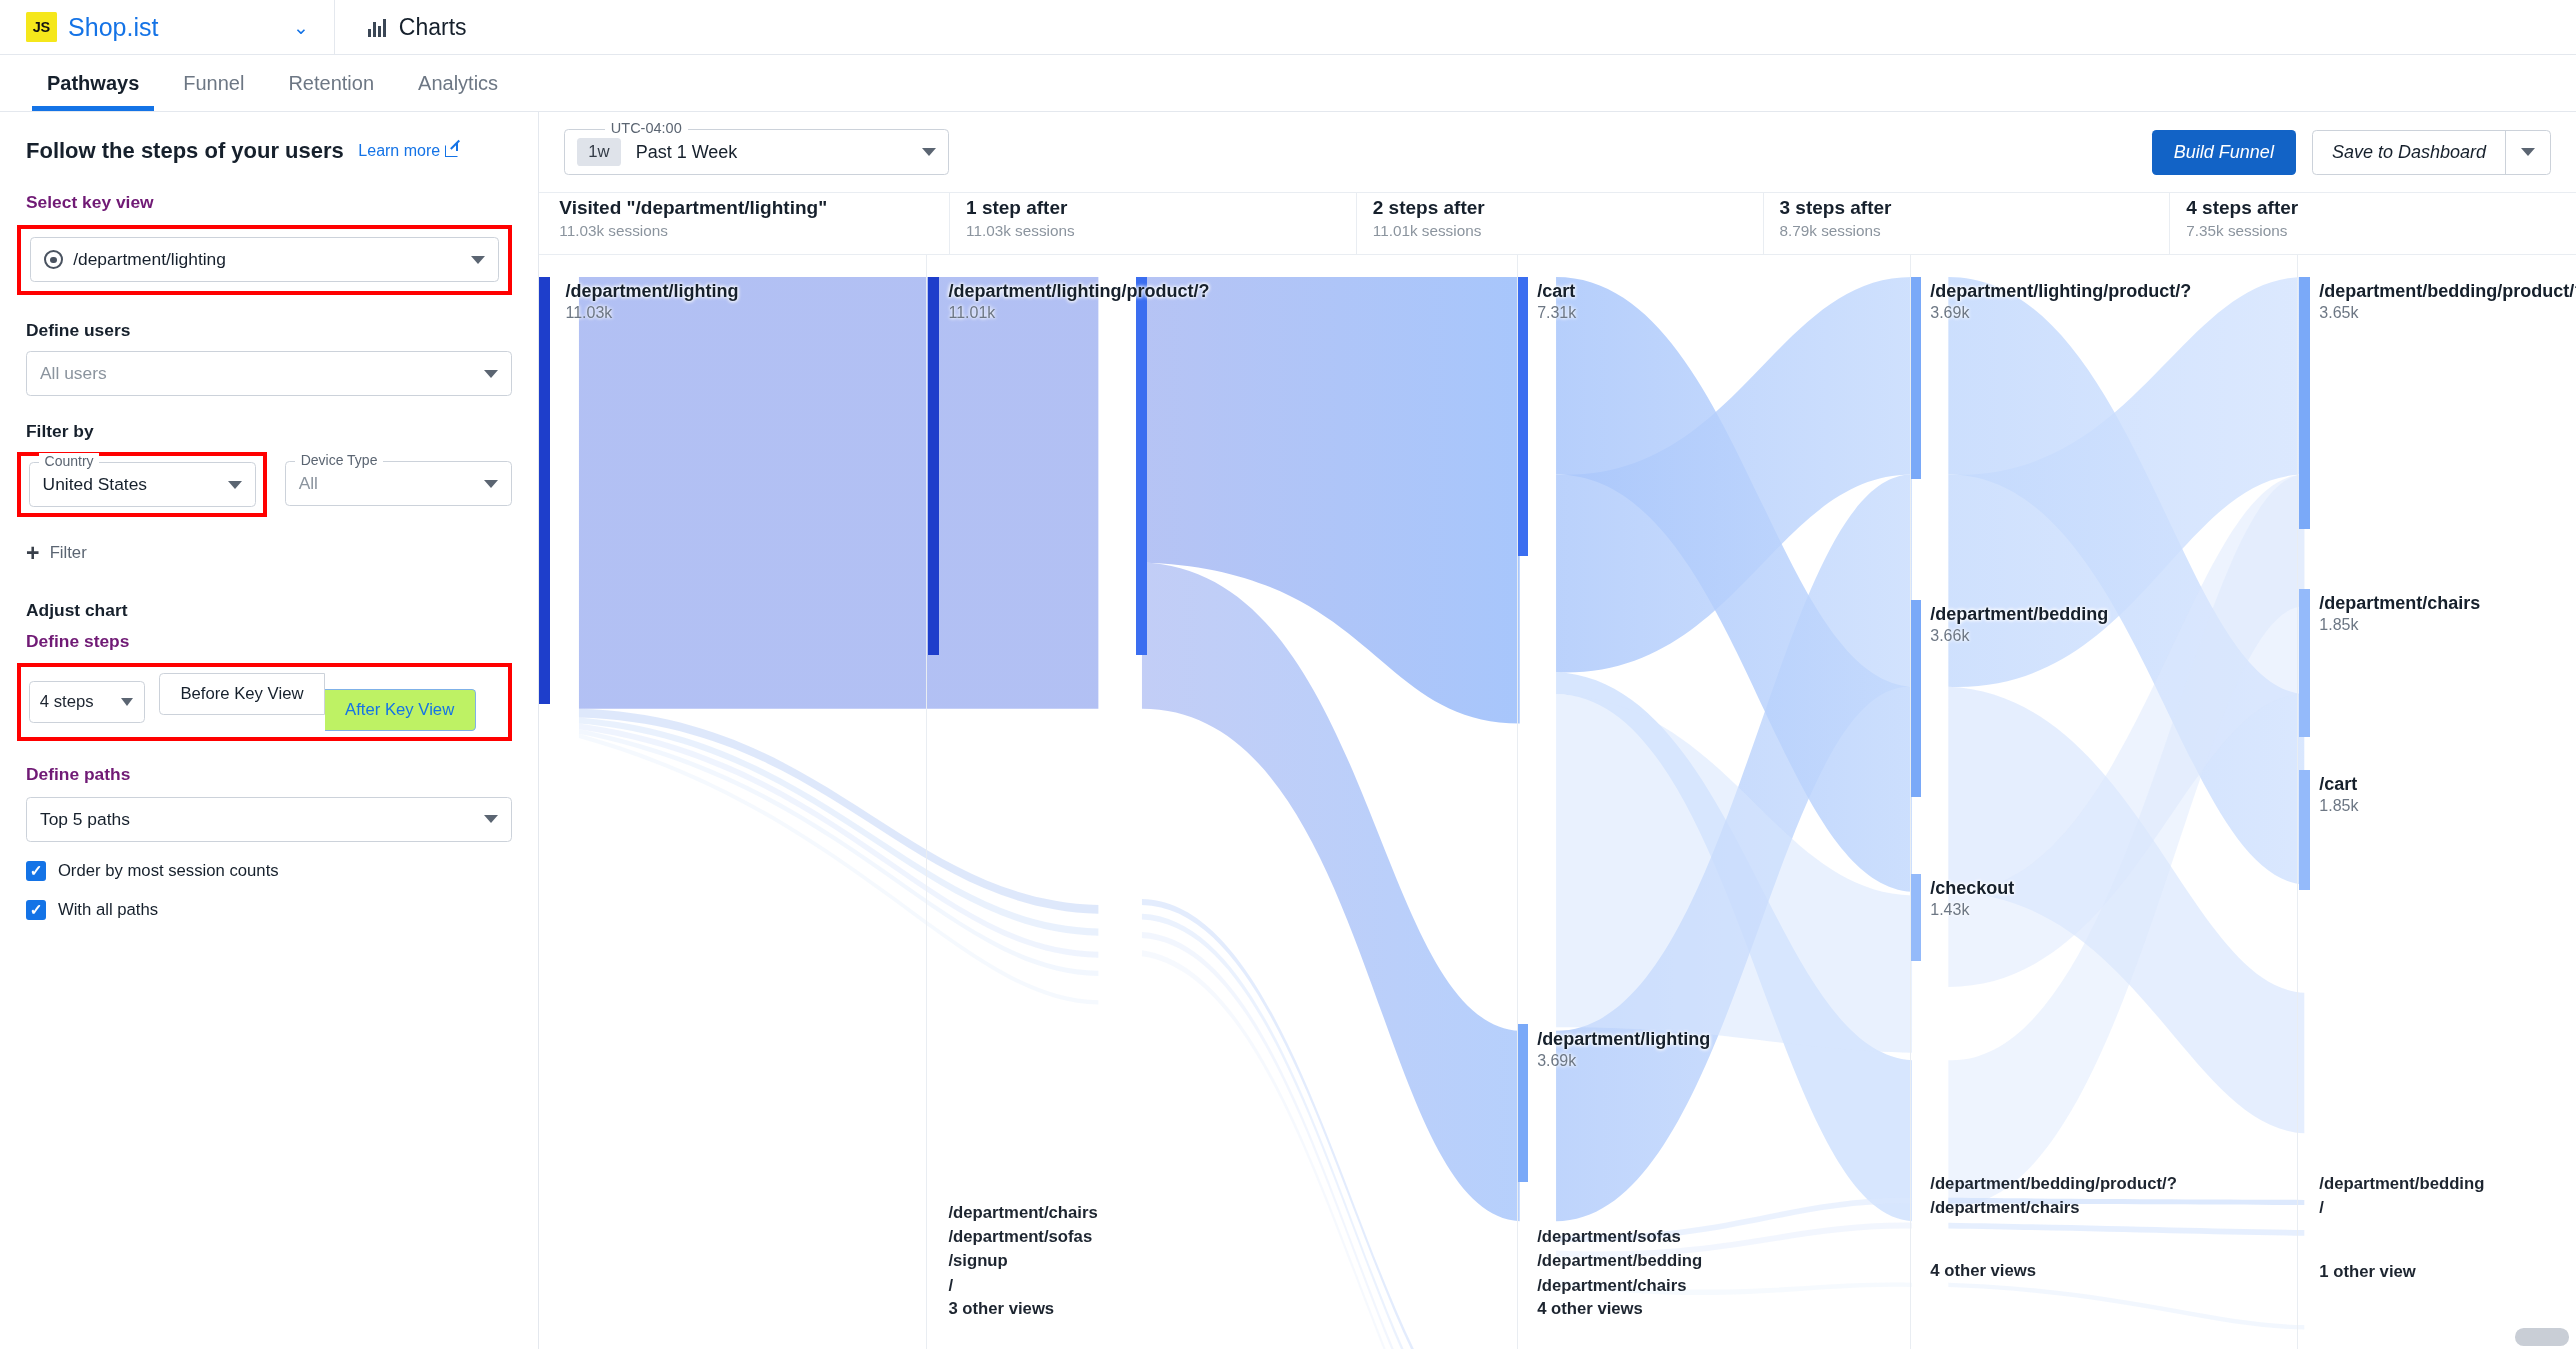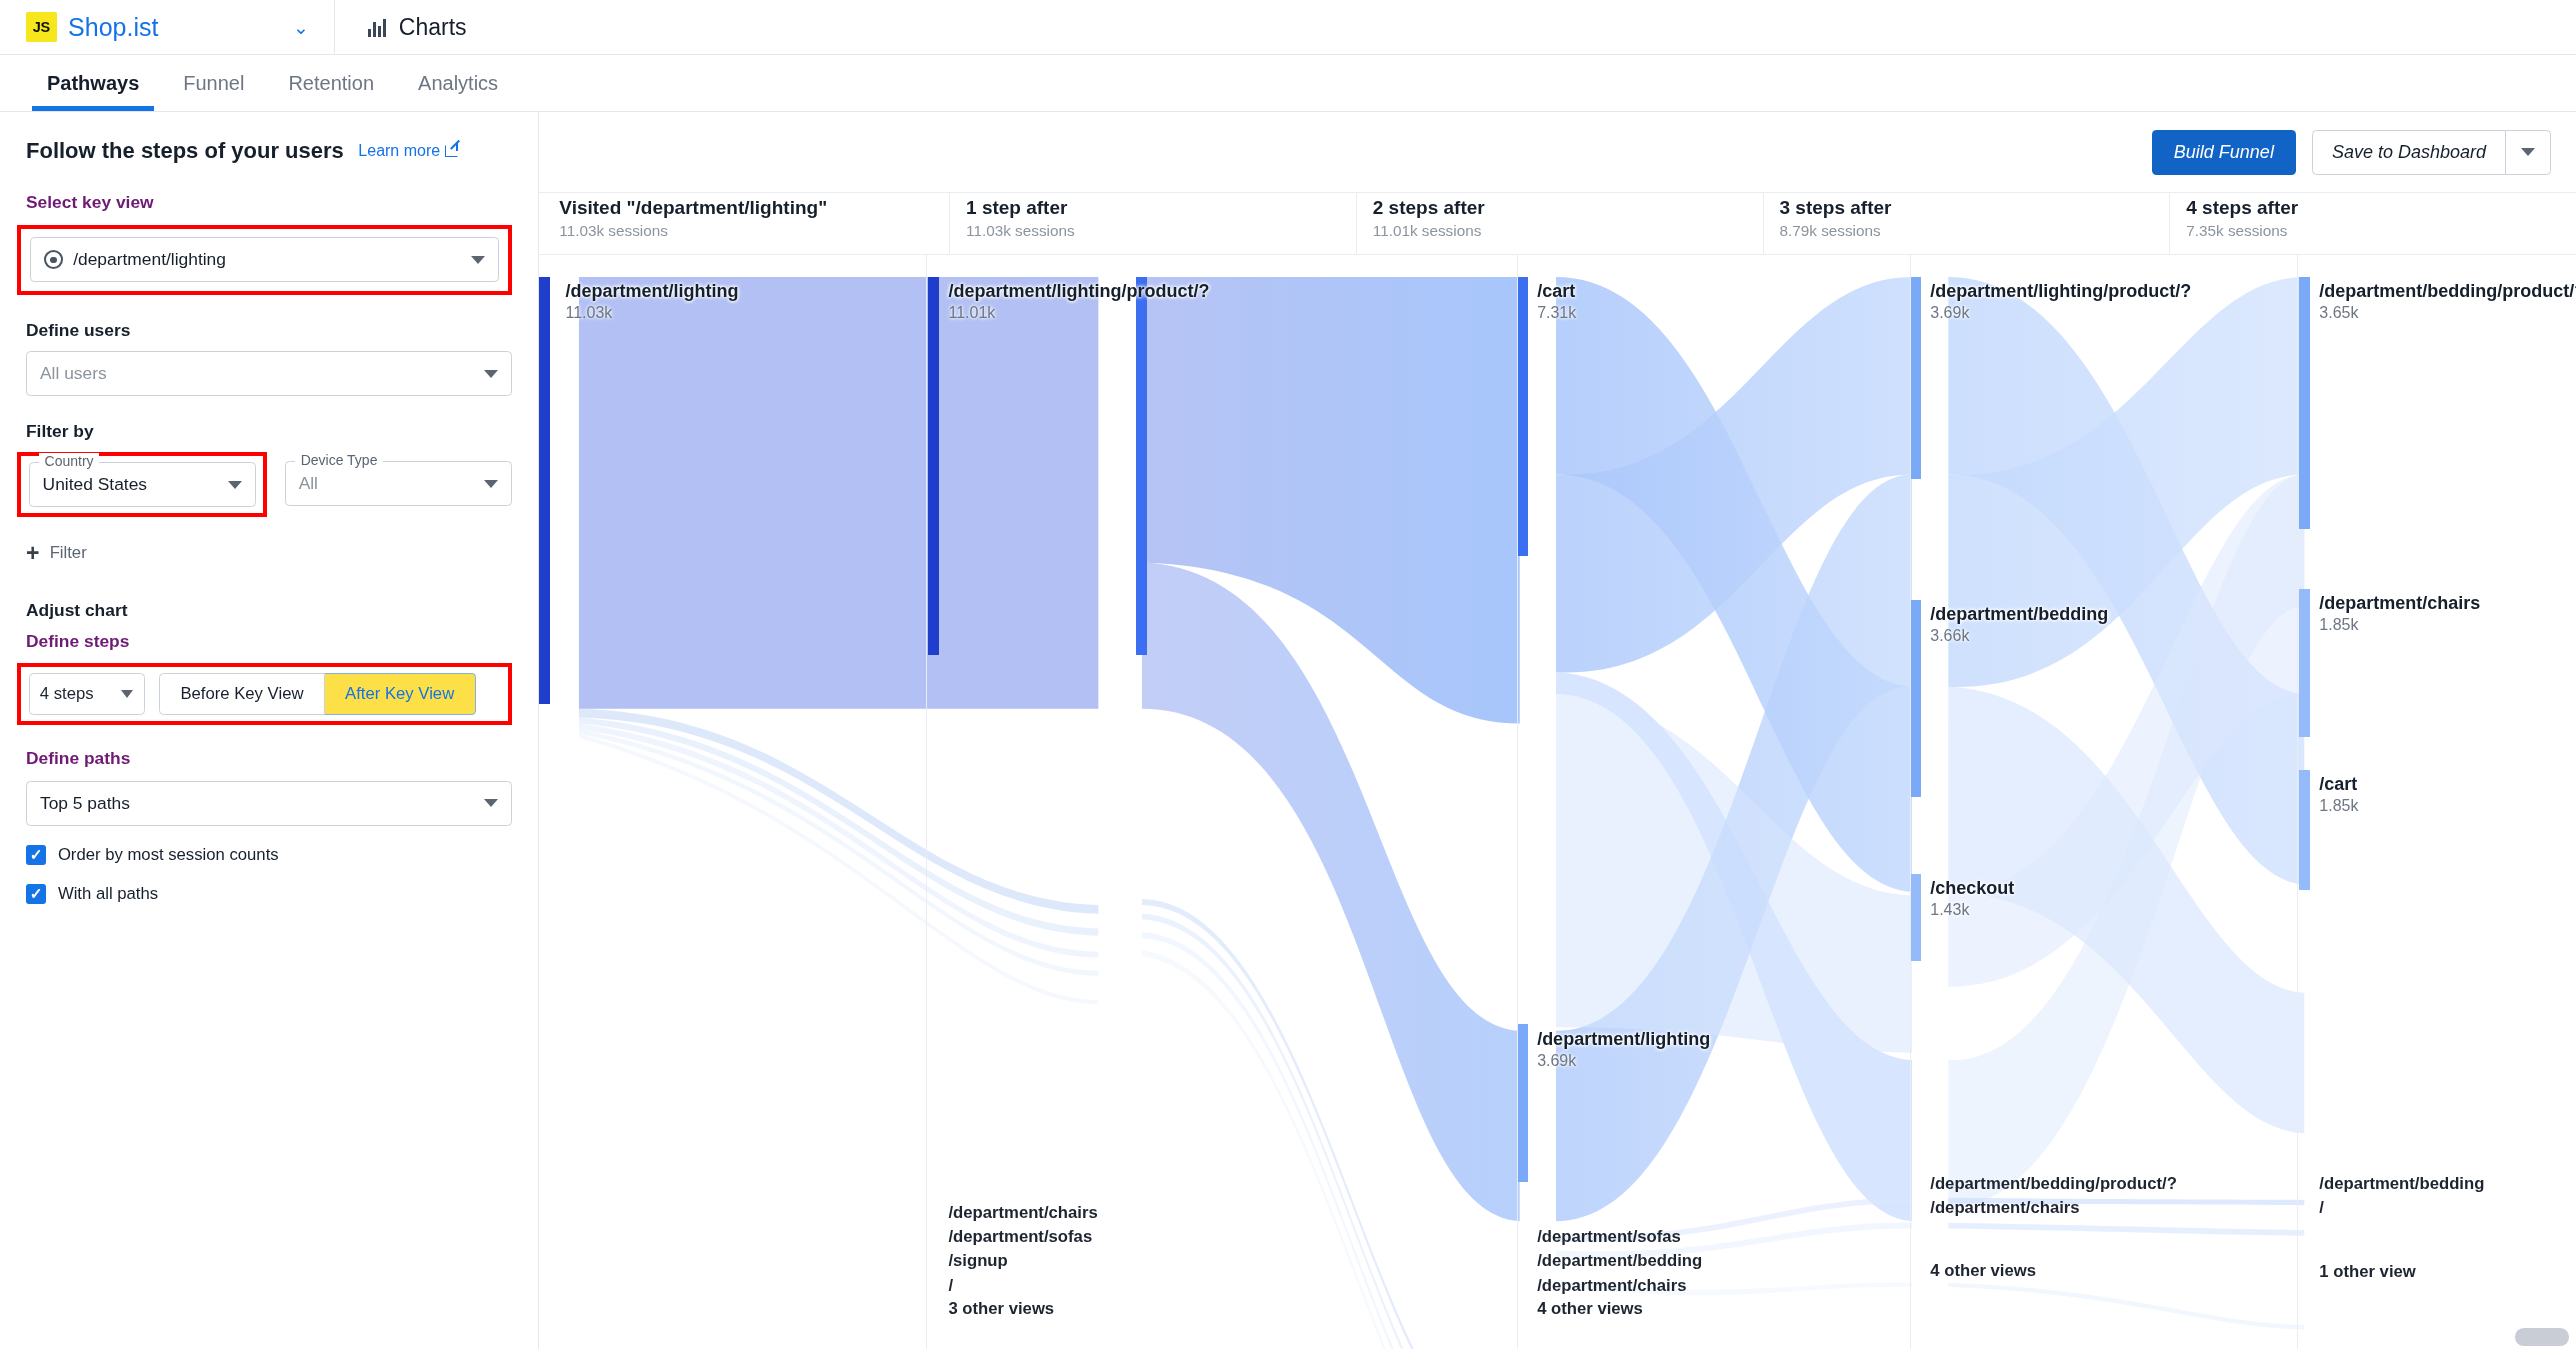--- a/index.html
+++ b/index.html
@@ -84,21 +84,21 @@
 
   .steps-row { display:flex; align-items:center; gap: 14.5px; }
   .steps-select { width: 116px; height: 42px; border:0.7px solid #ccd2da; border-radius:4.4px; display:flex; align-items:center; padding:0 10.2px; font-size:16.7px; cursor:pointer;}
   .seg { display:flex; }
   .seg-btn {
     height:42px; padding: 0 20.3px; display:flex; align-items:center; justify-content:center;
     border:0.7px solid #ccd2da; font-size:16.7px; color:#16202c; background:#fff; cursor:pointer;
   }
   .seg-btn:first-child { border-radius:4.4px 0 0 4.4px; }
   .seg-btn:last-child { border-radius:0 4.4px 4.4px 0; border-left:none; }
-  .seg-btn.on { background:#fde047; color:#1473e6; border-color:#7fb1e8; }
+  .seg-btn.on { background:#bef264; color:#1473e6; border-color:#7fb1e8;margin-top:16px; }
 
   .check-row { display:flex; align-items:center; gap:11.6px; margin-top:19px; font-size:16.7px; color:#16202c; cursor:pointer; }
   .cb { width:20.3px;height:20.3px;border-radius:2.9px;background:#1473e6; display:flex;align-items:center;justify-content:center; flex:0 0 20.3px;}
   .cb::after{ content:'✓'; color:#fff; font-size:15.3px; line-height:1; font-weight:700;}
 
   
   .panel { flex:1; display:flex; flex-direction:column; background:#fff; min-width:0; }
   .chart-toolbar {
     height: 81px; display:flex; align-items:center; padding: 0 25px; border-bottom:0.7px solid #e9edf2;
   }
@@ -243,20 +243,28 @@
     </div>
     <div class="check-row">
       <span class="cb"></span>
       <span>With all paths</span>
     </div>
   </div>
 
   <div class="panel">
 
     <div class="chart-toolbar">
+      <div class="date-field">
+        <span class="legend">UTC-04:00</span>
+        <div class="date-box">
+          <span class="chip">1w</span>
+          <span class="date-text">Past 1 Week</span>
+          <span class="caret"></span>
+        </div>
+      </div>
       <div class="toolbar-right">
         <div class="btn-primary">Build Funnel</div>
         <div class="split-btn">
           <div class="split-main">Save to Dashboard</div>
           <div class="split-caret">
               <i></i>
             </div>
         </div>
       </div>
     </div>

